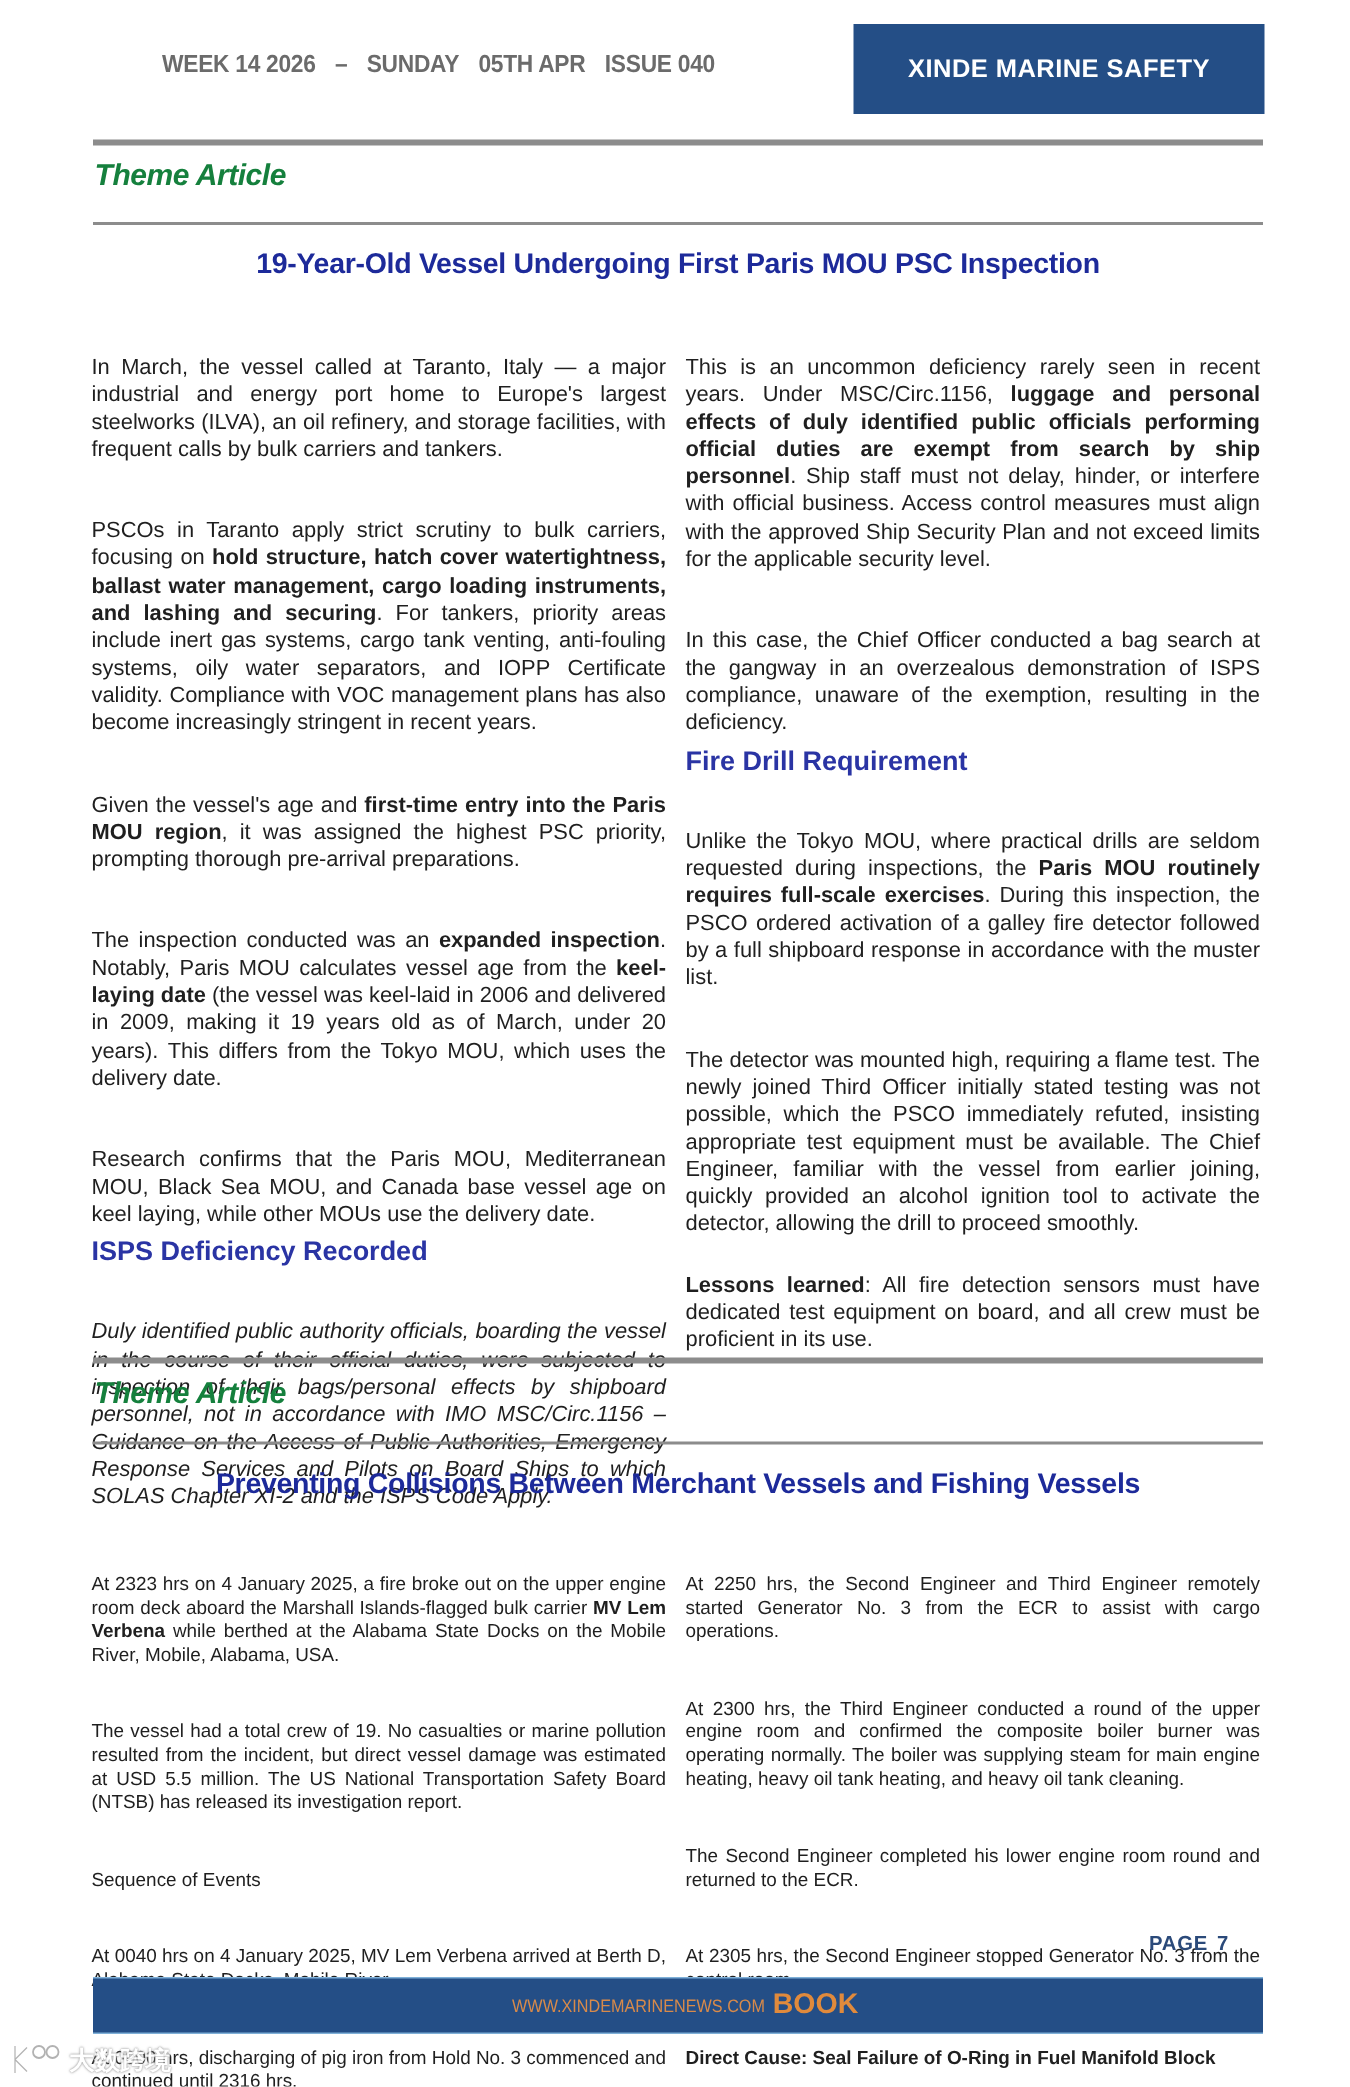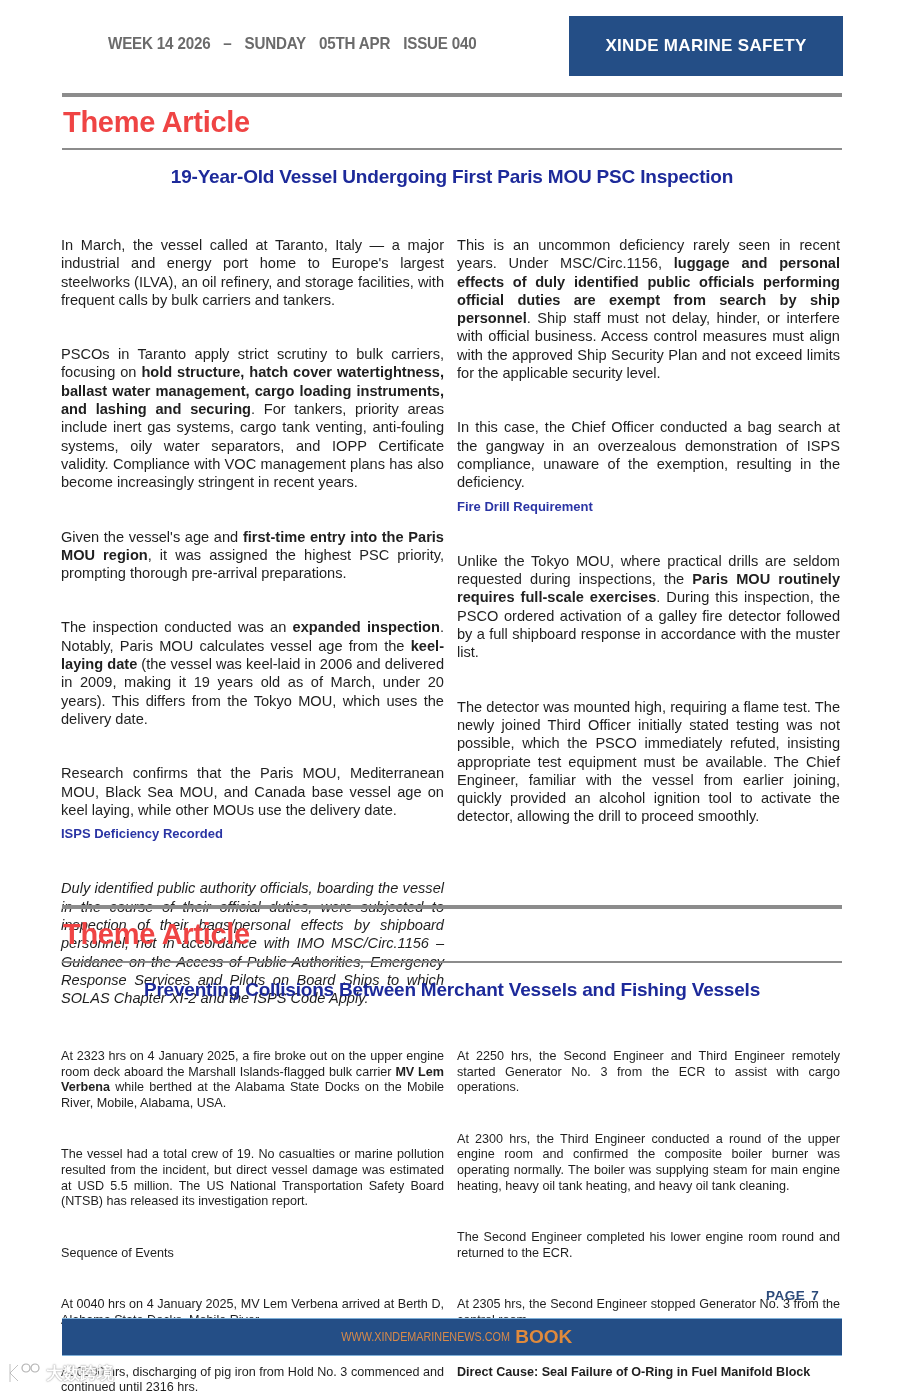--- a/index.html
+++ b/index.html
@@ -16,37 +16,37 @@
     .brand-box {
       position: absolute; left: 569px; top: 16px; width: 274px; height: 60px;
       background: #244e86; color: #ffffff; display: flex; align-items: center; justify-content: center;
       font-weight: bold; font-size: 17px; letter-spacing: 0.3px;
     }
 
     .rule-thick { position: absolute; left: 62px; width: 780px; height: 4px; background: #8c8c8c; }
     .rule-thin { position: absolute; left: 62px; width: 780px; height: 2px; background: #8c8c8c; }
 
     .section-title {
-      position: absolute; left: 63px; font-size: 29px; font-weight: bold; 
-      color: #ef4444; letter-spacing: -0.3px;
+      position: absolute; left: 63px; font-size: 20px; font-weight: bold; font-style: italic;
+      color: #15803d; letter-spacing: -0.3px;
     }
     .article-title {
       position: absolute; left: 62px; width: 780px; text-align: center;
       font-size: 19px; font-weight: bold; color: #1d2a9a; letter-spacing: -0.2px;
     }
 
     .col { position: absolute; width: 383px; text-align: justify; color: #1f1f1f; }
     .col.left { left: 61px; }
     .col.right { left: 457px; }
     .col p { margin-bottom: 6px; margin-top: 36px; }
     .col.top { font-size: 14.6px; line-height: 18.3px; }
     .col.bot { font-size: 12.6px; line-height: 15.6px; }
     .col.bot p { margin-bottom: 7px; }
     .subhead { color: #2a34a4; font-weight: bold; margin-bottom: 6px; }
-    .col.top .subhead { font-size: 13px; }
+    .col.top .subhead { font-size: 18px; }
     .it { font-style: italic; }
     b { font-weight: bold; }
 
     .page-num {
       position: absolute; left: 766px; top: 1288px; font-size: 13.5px; font-weight: bold; color: #2b4a7a;
       letter-spacing: 0.5px;
     }
     .page-num span { margin-left: 6px; }
 
     .footer-bar {
@@ -86,20 +86,21 @@
   <div class="subhead">ISPS Deficiency Recorded</div>
   <p class="it">Duly identified public authority officials, boarding the vessel in the course of their official duties, were subjected to inspection of their bags/personal effects by shipboard personnel, not in accordance with IMO MSC/Circ.1156 – Guidance on the Access of Public Authorities, Emergency Response Services and Pilots on Board Ships to which SOLAS Chapter XI-2 and the ISPS Code Apply.</p>
 </div>
 
 <div class="col right top" style="top:200px">
   <p><span>This is an uncommon deficiency rarely seen in recent years. Under MSC/Circ.1156, </span><b>luggage and personal effects of duly identified public officials performing official duties are exempt from search by ship personnel</b><span>. Ship staff must not delay, hinder, or interfere with official business. Access control measures must align with the approved Ship Security Plan and not exceed limits for the applicable security level.</span></p>
   <p>In this case, the Chief Officer conducted a bag search at the gangway in an overzealous demonstration of ISPS compliance, unaware of the exemption, resulting in the deficiency.</p>
   <div class="subhead">Fire Drill Requirement</div>
   <p><span>Unlike the Tokyo MOU, where practical drills are seldom requested during inspections, the </span><b>Paris MOU routinely requires full-scale exercises</b><span>. During this inspection, the PSCO ordered activation of a galley fire detector followed by a full shipboard response in accordance with the muster list.</span></p>
   <p>The detector was mounted high, requiring a flame test. The newly joined Third Officer initially stated testing was not possible, which the PSCO immediately refuted, insisting appropriate test equipment must be available. The Chief Engineer, familiar with the vessel from earlier joining, quickly provided an alcohol ignition tool to activate the detector, allowing the drill to proceed smoothly.</p>
+  <p style="margin-top:22px"><b>Lessons learned</b><span>: All fire detection sensors must have dedicated test equipment on board, and all crew must be proficient in its use.</span></p>
 </div>
 
 <div class="rule-thick" style="top:905px"></div>
 <div class="section-title" style="top:918px">Theme Article</div>
 <div class="rule-thin" style="top:961px"></div>
 <div class="article-title" style="top:979px">Preventing Collisions Between Merchant Vessels and Fishing Vessels</div>
 
 <div class="col left bot" style="top:1013px">
   <p><span>At 2323 hrs on 4 January 2025, a fire broke out on the upper engine room deck aboard the Marshall Islands-flagged bulk carrier </span><b>MV Lem Verbena</b><span> while berthed at the Alabama State Docks on the Mobile River, Mobile, Alabama, USA.</span></p>
   <p>The vessel had a total crew of 19. No casualties or marine pollution resulted from the incident, but direct vessel damage was estimated at USD 5.5 million. The US National Transportation Safety Board (NTSB) has released its investigation report.</p>

